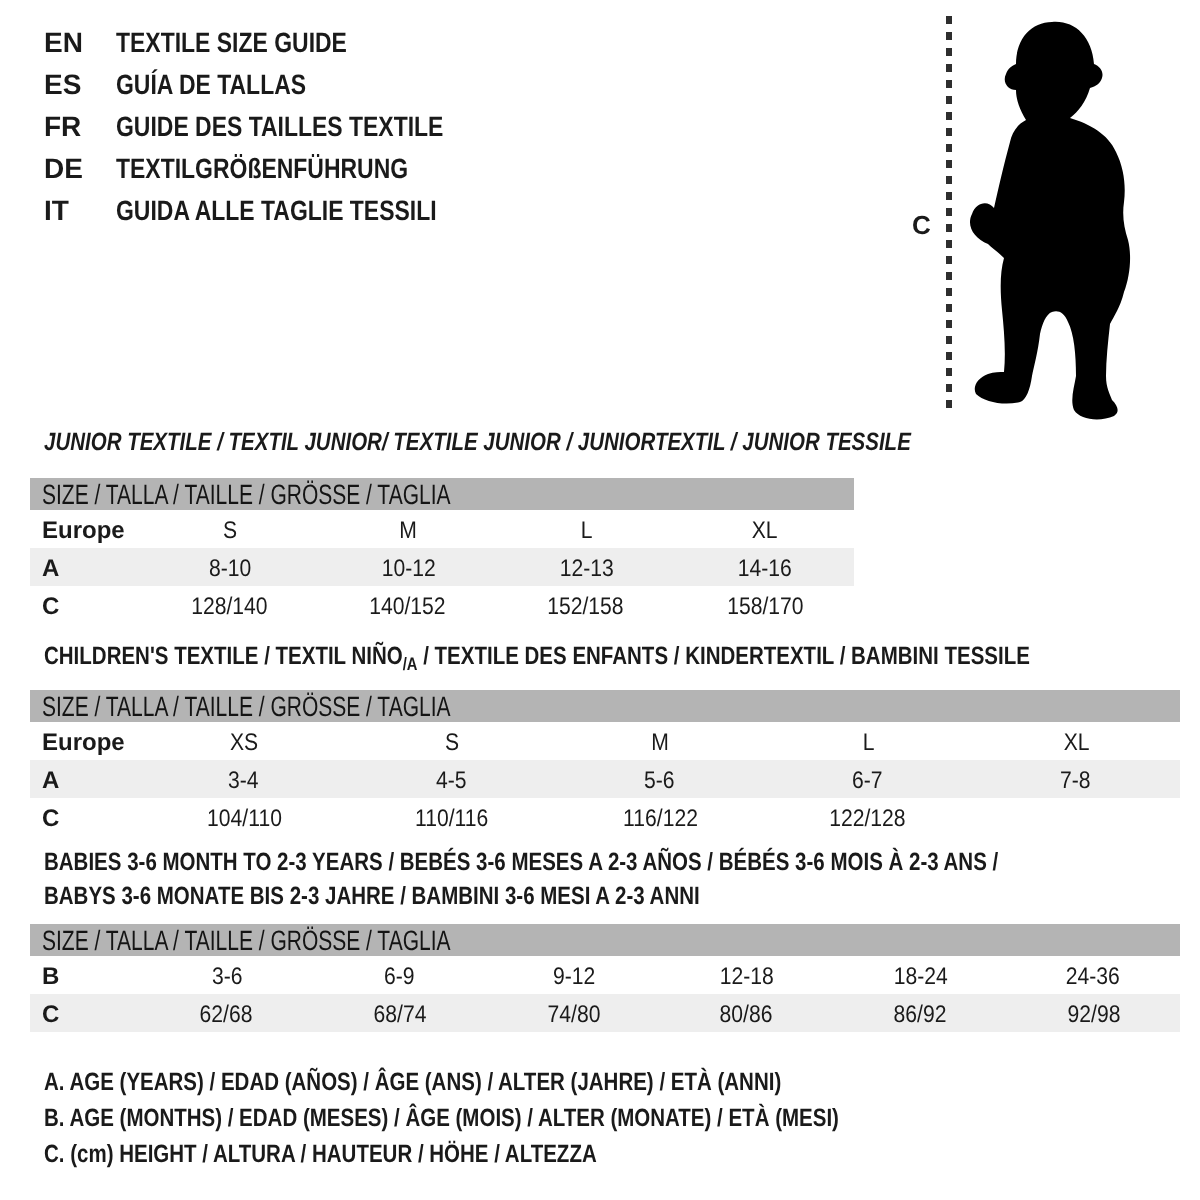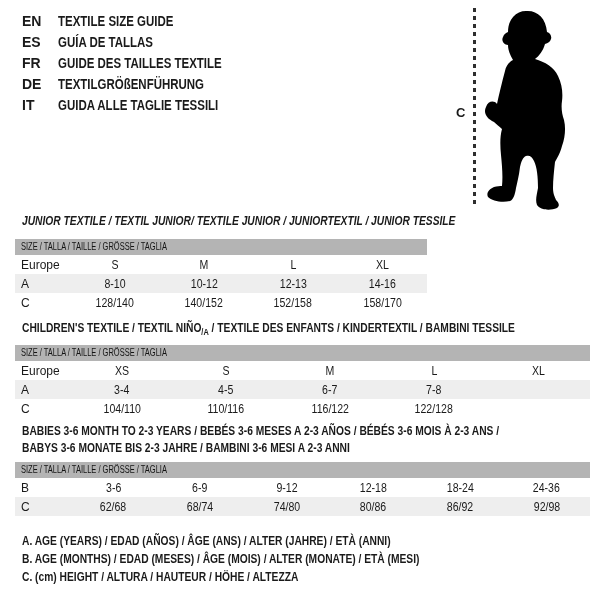--- a/index.html
+++ b/index.html
@@ -18,26 +18,26 @@
   
   .marker-line{position:absolute;left:473px;top:8px;width:3px;height:198px;
     background:repeating-linear-gradient(to bottom,#2e2e2e 0 4px,transparent 4px 8px);}
   .marker-label{position:absolute;left:456px;top:105px;font-size:13px;font-weight:bold;}
   .baby{position:absolute;left:480px;top:5px;}
 
   
   .sec-title{position:absolute;left:22px;font-size:12.5px;font-weight:bold;line-height:17px;}
   .sub{font-size:9px;position:relative;top:3px;}
   .sizetable{position:absolute;left:15px;}
-  .bar{height:16px;line-height:16px;font-size:10px;color:#141414;padding-left:6px;}
+  .bar{height:16px;line-height:16px;font-size:14px;color:#141414;padding-left:6px;}
   .trow{display:grid;height:19px;align-items:center;font-size:12px;}
   .cols4{grid-template-columns:55px repeat(4,1fr);}
   .cols5{grid-template-columns:55px repeat(5,1fr);}
   .cols6{grid-template-columns:55px repeat(6,1fr);}
-  .rlabel{padding-left:6px;}
+  .rlabel{padding-left:6px;font-weight:bold;}
   .cell{text-align:center;}
   .w1{width:412px;} .w2{width:575px;}
 
   
   .foots{position:absolute;left:22px;top:532px;}
   .foot{height:18px;line-height:18px;font-size:12.5px;font-weight:bold;}
 </style>
 </head>
 <body>
 
@@ -148,20 +148,21 @@
       <span class="cell"><span class="cxc">XS</span></span>
       <span class="cell"><span class="cxc">S</span></span>
       <span class="cell"><span class="cxc">M</span></span>
       <span class="cell"><span class="cxc">L</span></span>
       <span class="cell"><span class="cxc">XL</span></span>
     </div>
     <div class="trow cols5" style="background:#eeeeee;">
       <span class="rlabel">A</span>
       <span class="cell"><span class="cxc">3-4</span></span>
       <span class="cell"><span class="cxc">4-5</span></span>
+      <span class="cell"><span class="cxc">5-6</span></span>
       <span class="cell"><span class="cxc">6-7</span></span>
       <span class="cell"><span class="cxc">7-8</span></span>
     </div>
     <div class="trow cols5">
       <span class="rlabel">C</span>
       <span class="cell"><span class="cxc">104/110</span></span>
       <span class="cell"><span class="cxc">110/116</span></span>
       <span class="cell"><span class="cxc">116/122</span></span>
       <span class="cell"><span class="cxc">122/128</span></span>
     </div>

